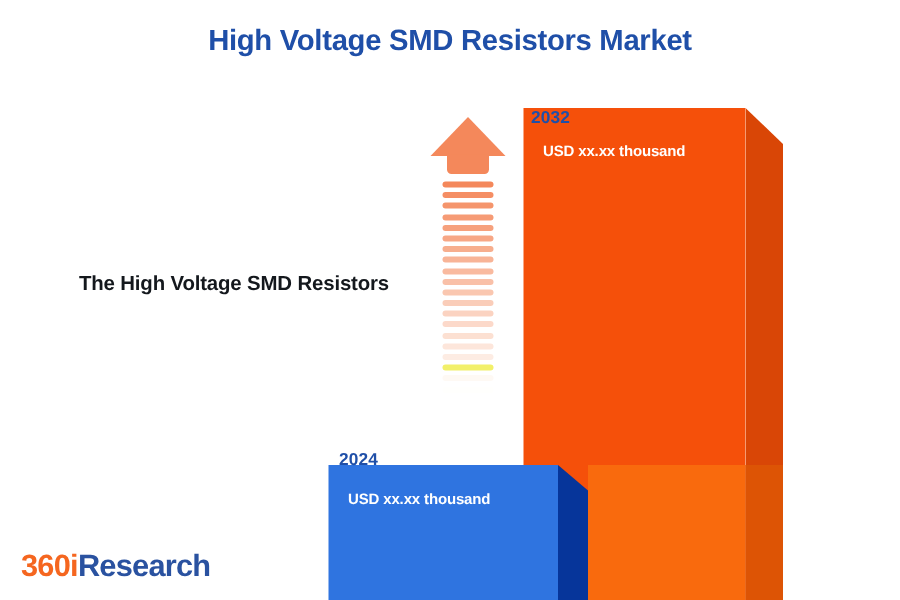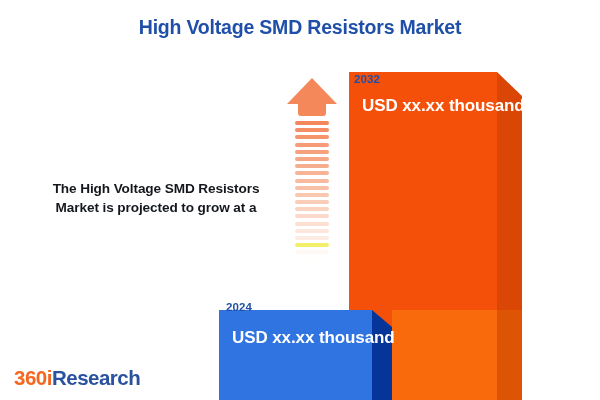--- a/index.html
+++ b/index.html
@@ -61,21 +61,21 @@
   .bar-blue-front{position:absolute;left:219px;top:310px;width:153px;height:90px;background:#2f74e0;}
   .bar-blue-side{
     position:absolute;left:372px;top:310px;width:20px;height:90px;background:#06359a;
     clip-path:polygon(0 0,100% 17px,100% 100%,0 100%);
   }
 
   
   .yr{position:absolute;font-size:11.5px;font-weight:bold;color:#1f4fa8;letter-spacing:.1px;margin-top:14px;}
   .yr-2032{left:354px;top:59px;}
   .yr-2024{left:226px;top:287px;}
-  .bar-val{position:absolute;font-size:17px;font-weight:bold;color:#ffffff;letter-spacing:-.1px;white-space:nowrap;}
+  .bar-val{position:absolute;font-size:10px;font-weight:bold;color:#ffffff;letter-spacing:-.1px;white-space:nowrap;}
   .val-2032{left:362px;top:96px;}
   .val-2024{left:232px;top:328px;}
 </style>
 </head>
 <body>
 
 <div id="stage">
 
   <div class="title">High Voltage SMD Resistors Market</div>
 
@@ -115,20 +115,19 @@
   <div class="bar-blue-front"></div>
   <div class="bar-blue-side"></div>
 
   <div class="yr yr-2032">2032</div>
   <div class="bar-val val-2032">USD xx.xx thousand</div>
   <div class="yr yr-2024">2024</div>
   <div class="bar-val val-2024">USD xx.xx thousand</div>
 
   <div class="copy">
     <div class="copy-line">The High Voltage SMD Resistors</div>
-    <div class="copy-line">Market is projected to grow at a</div>
   </div>
 
   <div class="logo">
     <span class="l-360">360</span><span class="l-i">i</span><span class="l-res">Research</span>
   </div>
 
 </div>
 
 </body></html>

